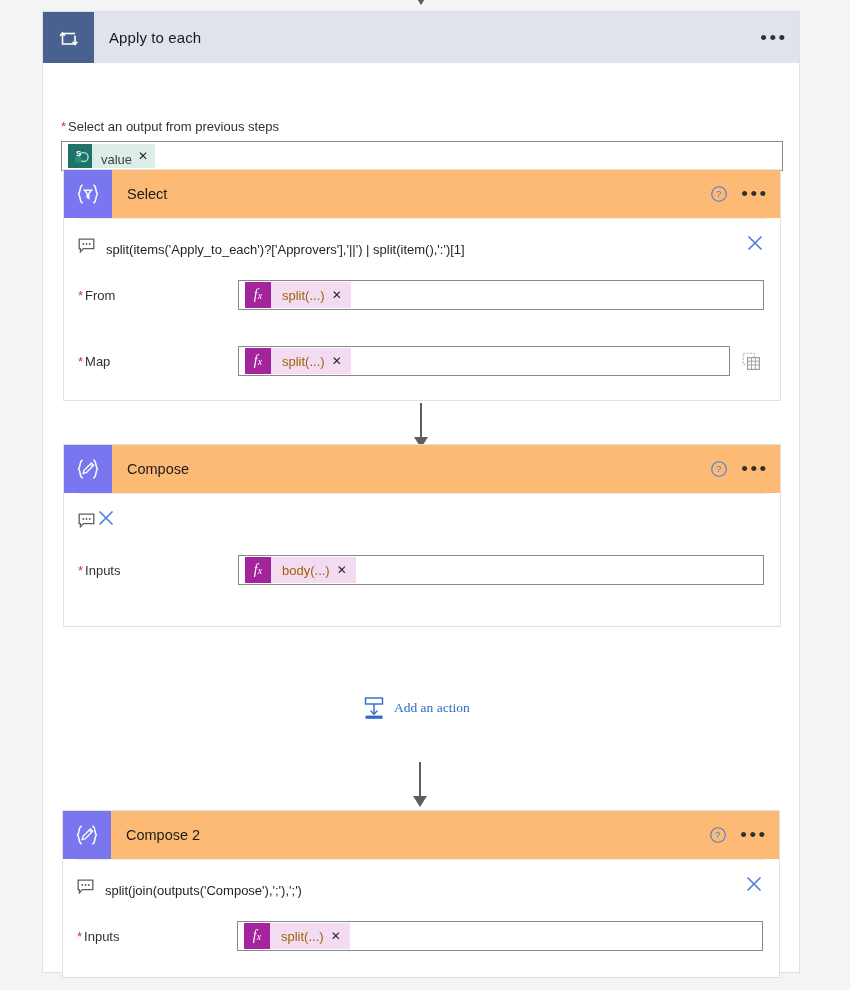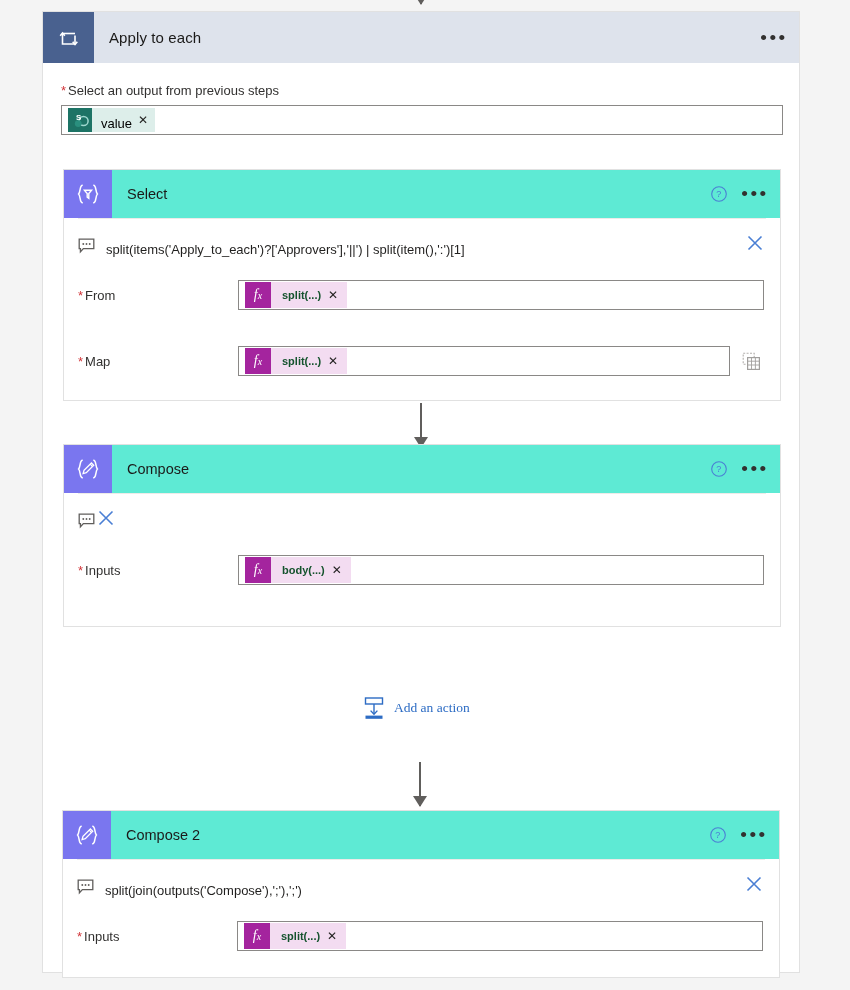--- a/index.html
+++ b/index.html
@@ -106,21 +106,21 @@
     height: 24px;
     background: #1d7365;
     display: flex;
     align-items: center;
     justify-content: center;
     flex: 0 0 24px;
   }
   .sp-token .tk-text {
     font-size: 13px;
     margin: 7px 6px 0 9px;
-    color: #000000;
+    color: #404040;
   }
   .tk-x {
     font-size: 12px;
     color: #201f1e;
     cursor: pointer;
     line-height: 1;
   }
 
   .fx-token {
     display: inline-flex;
@@ -137,38 +137,37 @@
     align-items: center;
     justify-content: center;
     flex: 0 0 26px;
     color: #fff;
     font-family: "Liberation Serif", serif;
     font-style: italic;
     font-size: 14px;
   }
   .fx-badge .sub { font-size: 10px; }
   .fx-token .tk-text {
-    font-size: 11px;
+    font-size: 13px;
     margin: 0 7px 0 11px;
-    color: #14532d;
-    font-weight: bold;
+    color: #a16207;
   }
 
   
   .action-card {
     background: #ffffff;
     border: 1px solid #e1e1e1;
     box-sizing: border-box;
     position: absolute;
   }
   .action-header {
     display: flex;
     align-items: center;
     height: 48px;
-    background: #5eead4;
+    background: #fdba74;
     text-align: center;
   }
   .action-icon {
     width: 48px;
     height: 48px;
     background: #7a76ef;
     display: flex;
     align-items: center;
     justify-content: center;
     flex: 0 0 48px;
@@ -259,21 +258,21 @@
         <path d="M4.2 10.8 L6.5 8.0 L8.8 10.8" fill="none" stroke="#ffffff" stroke-width="1.6"></path>
         <path d="M16.7 16.8 L19 19.6 L21.3 16.8" fill="none" stroke="#ffffff" stroke-width="1.6"></path>
       </svg>
     </div>
     <span class="scope-title">Apply to each</span>
     <span class="spacer"></span>
     <span class="ellipsis">•••</span>
   </div>
 
   <div class="scope-body">
-    <div class="req-label" style="margin-bottom:7px;">
+    <div class="req-label" style="margin-bottom:7px;margin-top:36px;">
       <span class="star">*</span><span>Select an output from previous steps</span>
     </div>
     <div class="token-box" style="width:722px;">
       <span class="sp-token">
         <span class="sp-badge">
           <svg width="17" height="17" viewBox="0 0 17 17" aria-hidden="true">
             <circle cx="11.5" cy="9" r="4.6" fill="none" stroke="#9fd8cf" stroke-width="1.5"></circle>
             <circle cx="6.2" cy="11.6" r="3.4" fill="#2a8f7e"></circle>
             <text x="3.9" y="8.2" font-family="Liberation Sans, sans-serif" font-size="8" font-weight="bold" fill="#ffffff">S</text>
           </svg>

